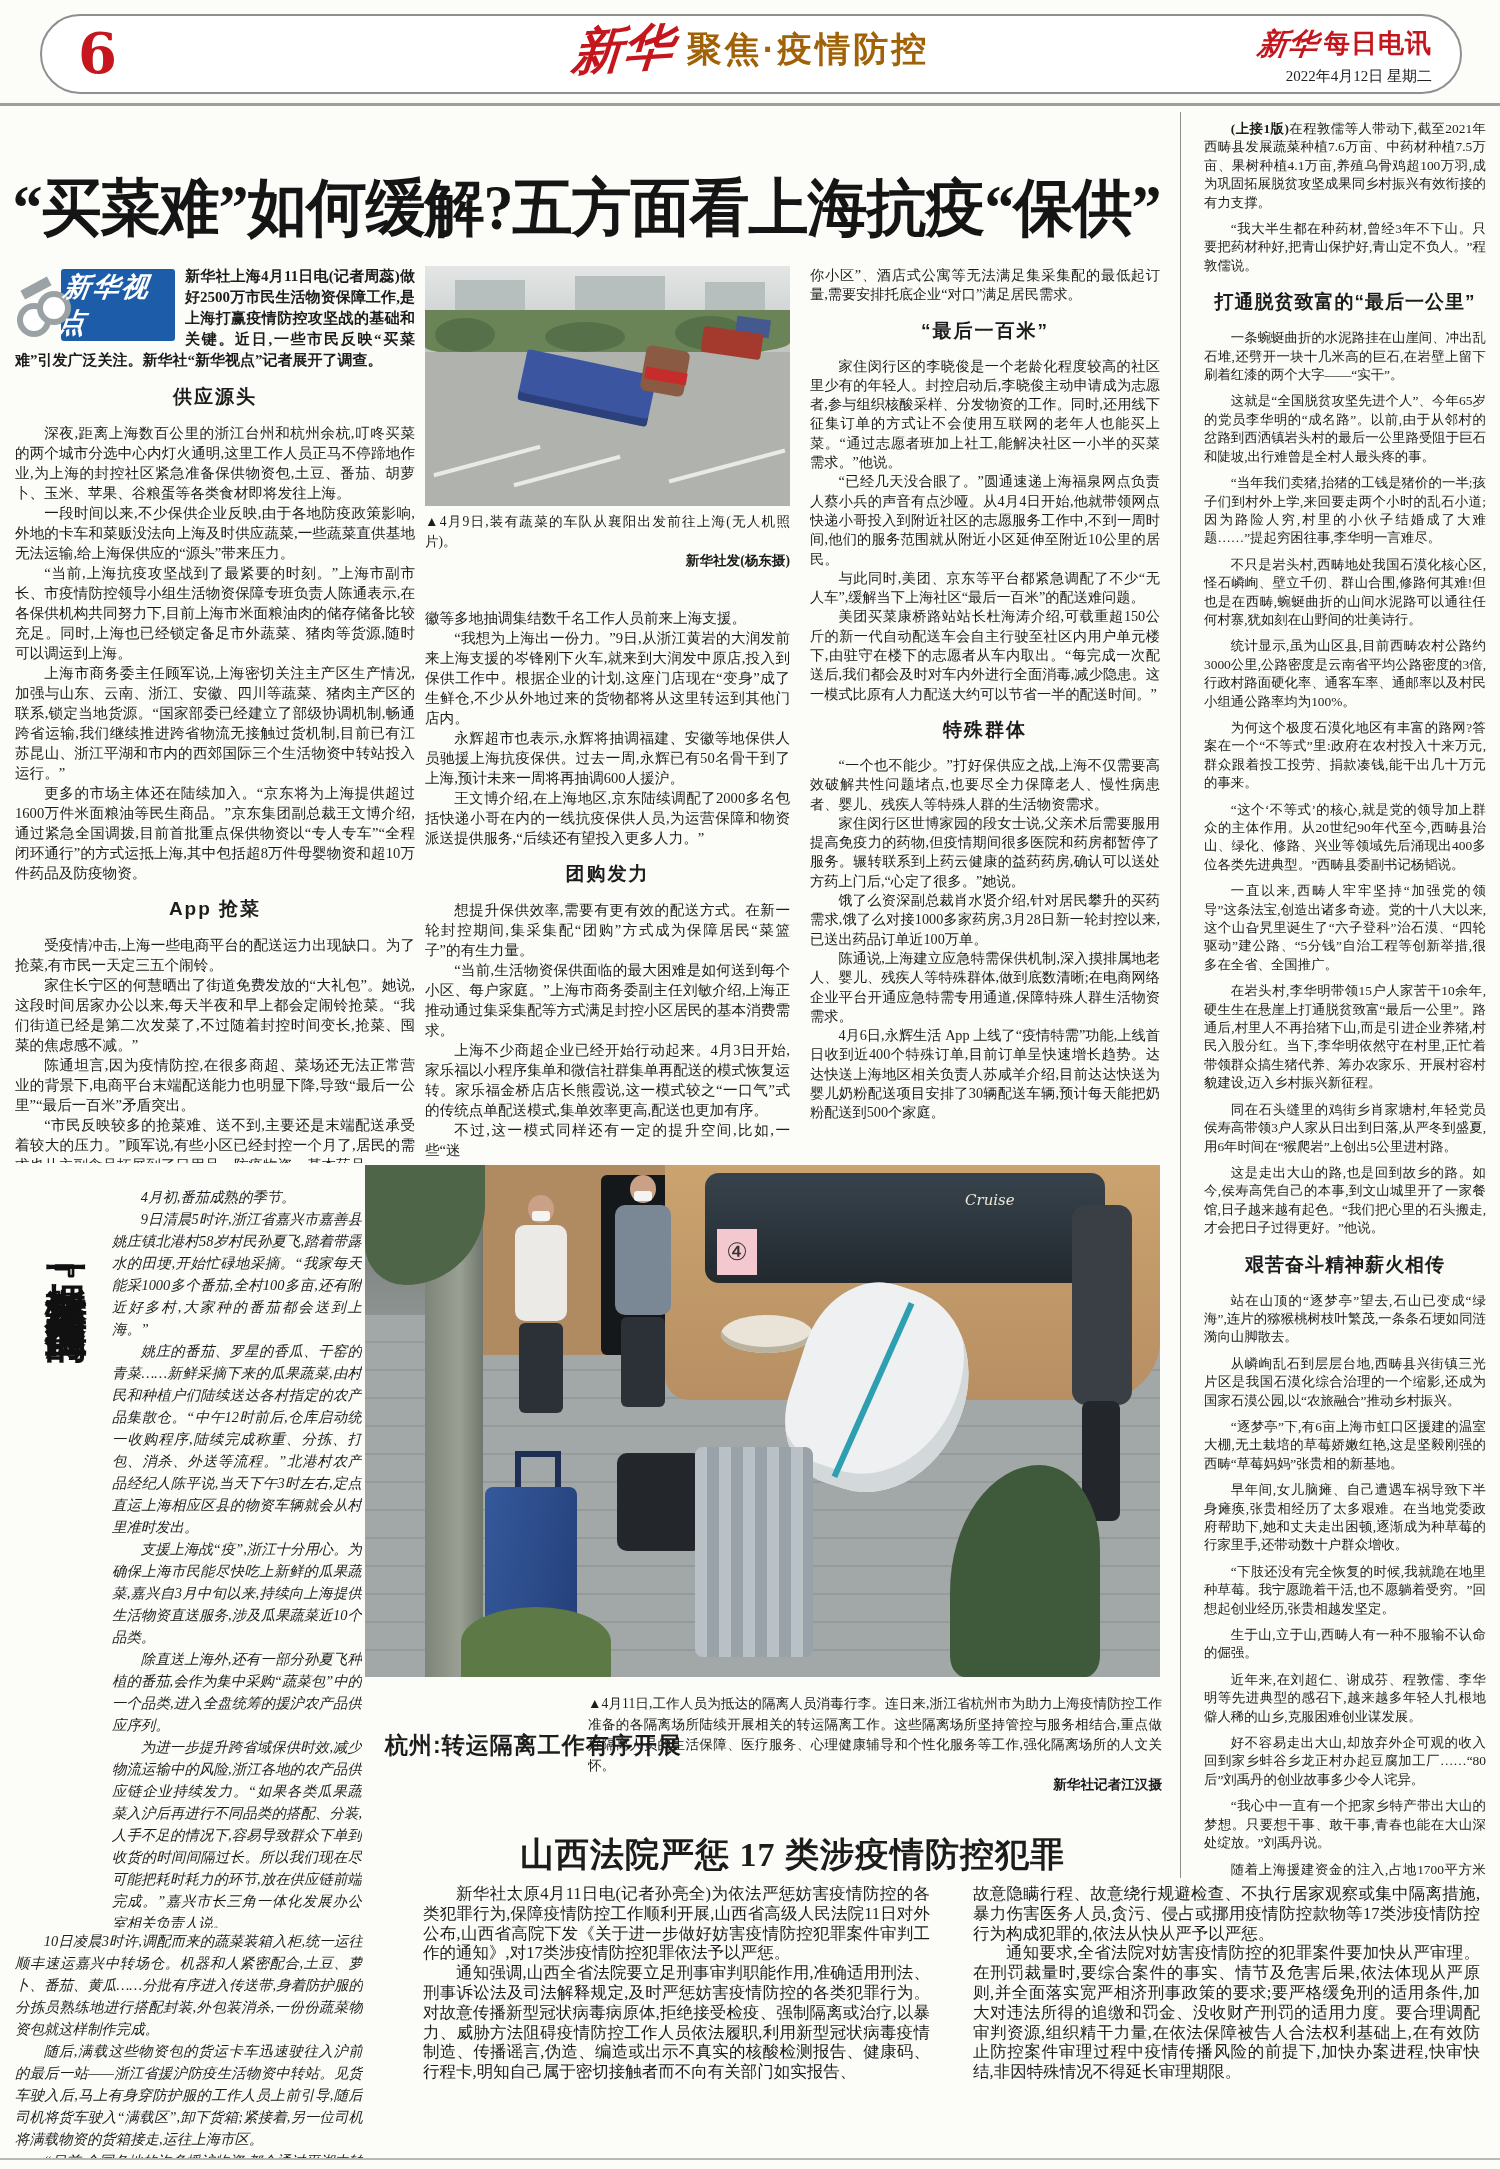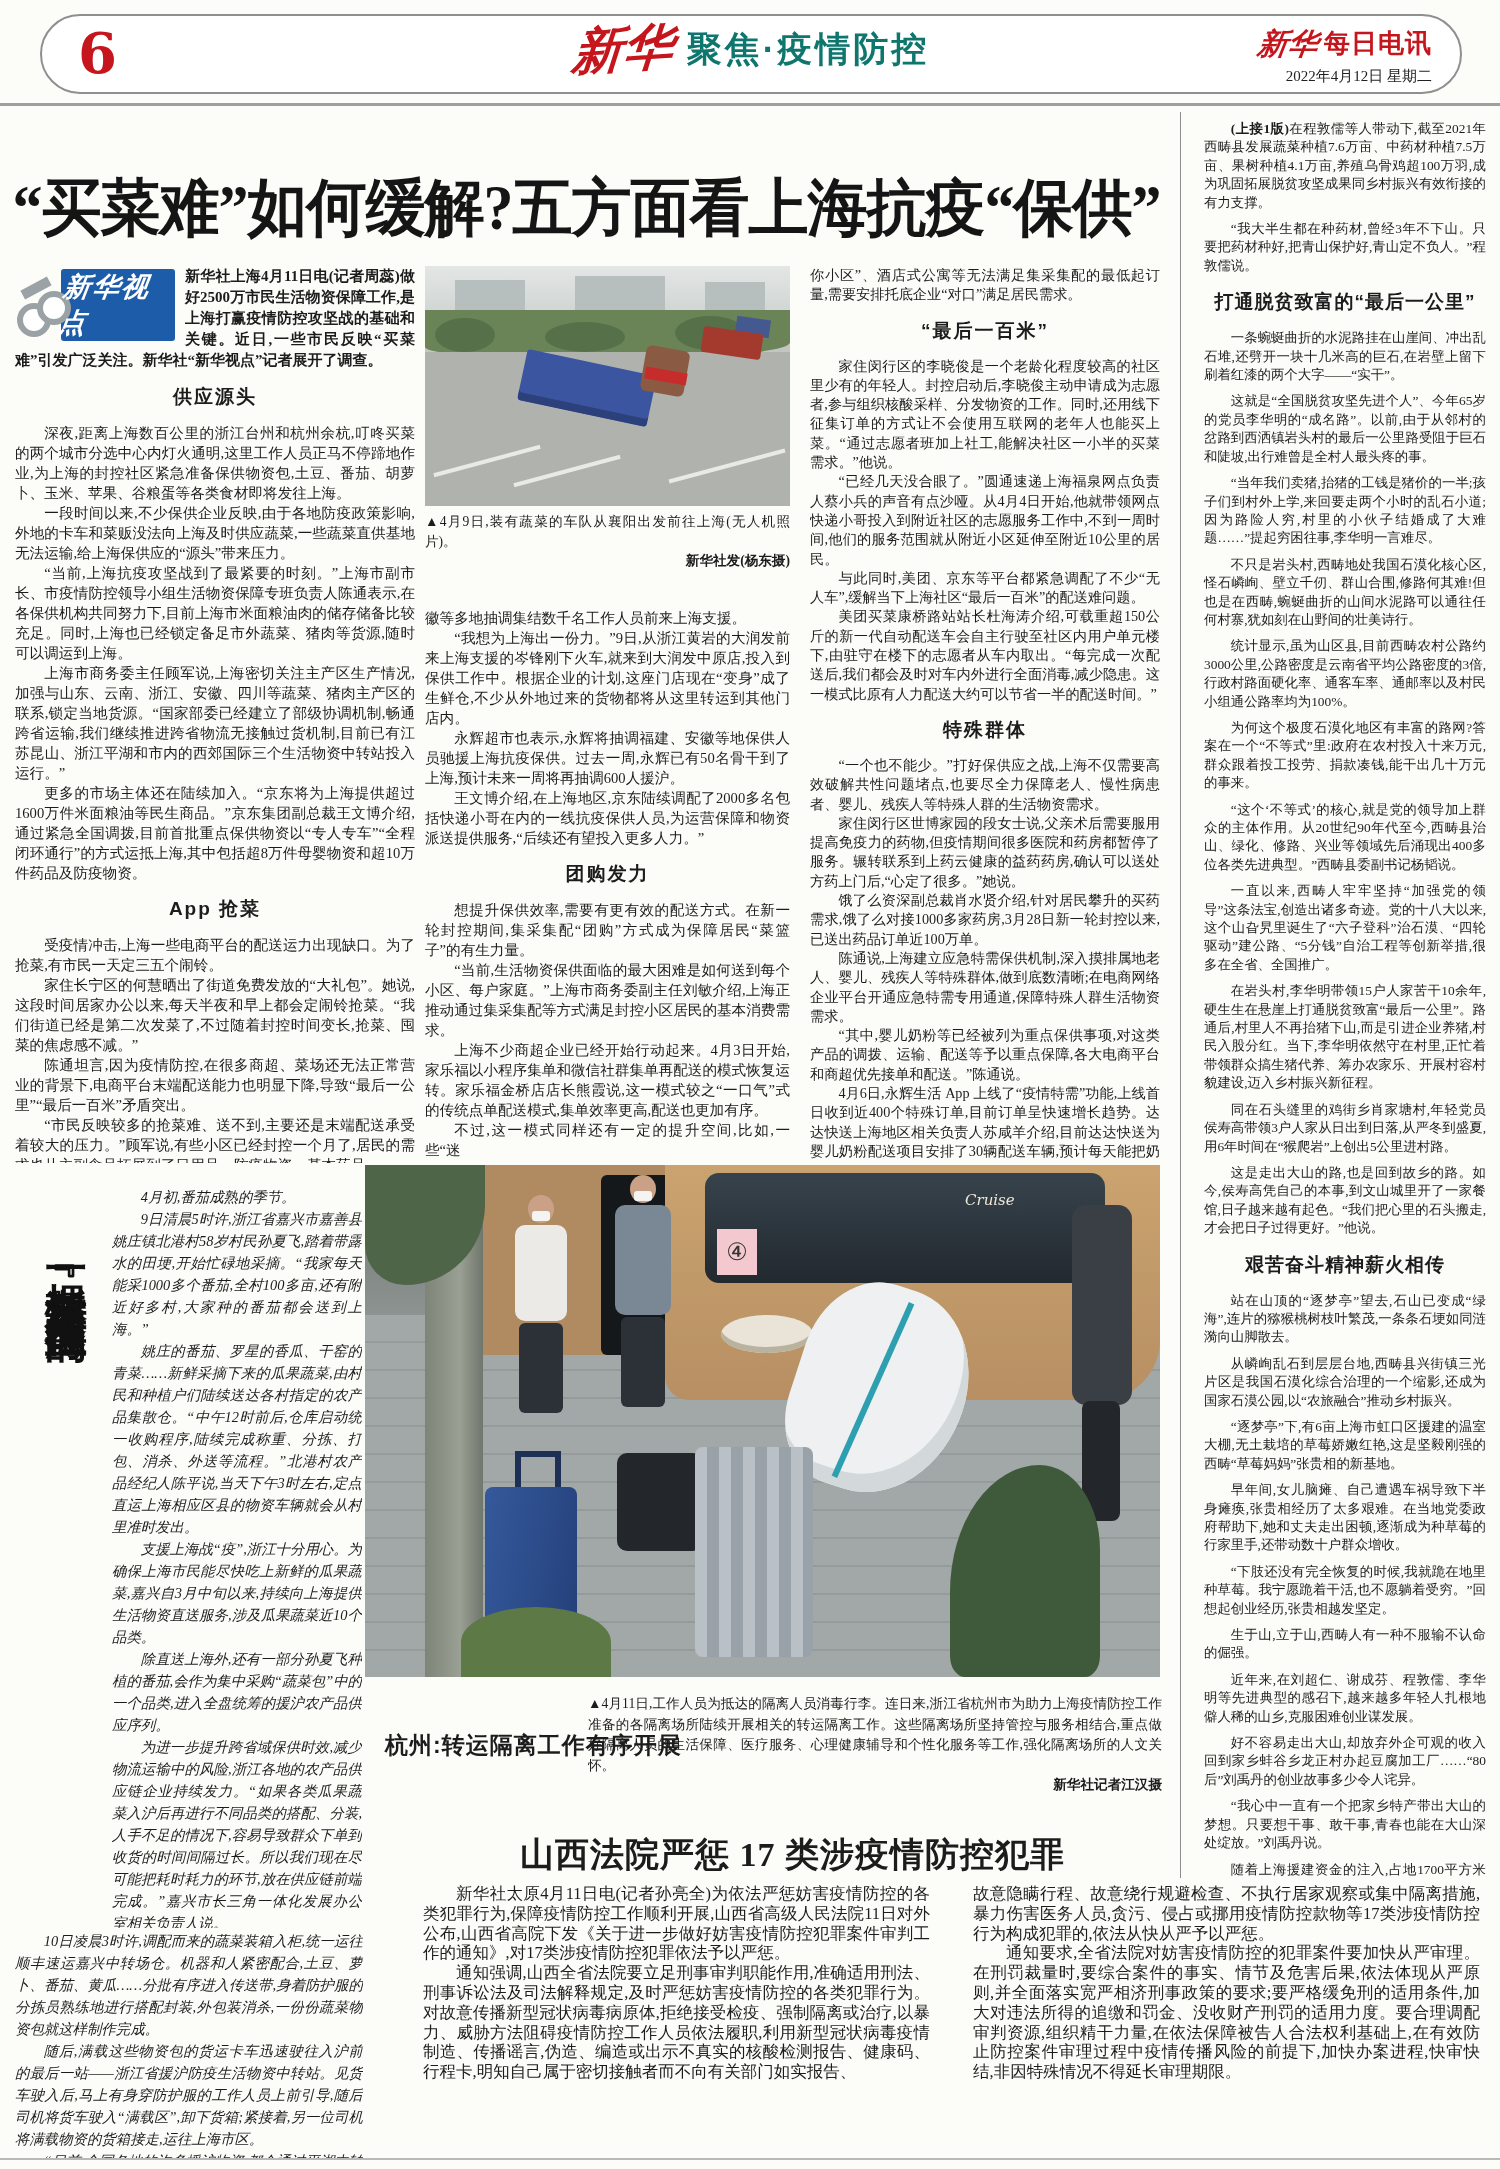--- a/index.html
+++ b/index.html
@@ -6,21 +6,21 @@
   #page{position:relative;width:1500px;height:2169px;background:#fcfcf9;margin:0 auto;
         font-family:"Liberation Serif",serif;color:#1c1c1c;overflow:hidden;}
   
   .hdr-box{position:absolute;left:40px;top:14px;width:1418px;height:76px;border:2px solid #8f8f8f;
            border-radius:40px;background:#fff;}
   .pagenum{position:absolute;left:36px;top:4px;font-size:56px;font-weight:bold;color:#c5161d;
            font-family:"DejaVu Serif",serif;}
   .hdr-center{position:absolute;left:50%;top:8px;transform:translateX(-50%);display:flex;align-items:center;gap:14px;}
   .brand-script{font-family:"DejaVu Serif",serif;font-style:italic;font-weight:900;color:#c5161d;
                 font-size:50px;transform:skewX(-8deg) rotate(-4deg);line-height:1;}
-  .hdr-title{font-family:"Liberation Sans",sans-serif;font-weight:900;font-size:35px;letter-spacing:3px;color:#0f766e;}
+  .hdr-title{font-family:"Liberation Sans",sans-serif;font-weight:900;font-size:35px;letter-spacing:3px;color:#a16207;}
   .hdr-right{position:absolute;right:28px;top:10px;text-align:right;}
   .mast-line{display:flex;align-items:center;gap:6px;justify-content:flex-end;}
   .mast-script{font-family:"DejaVu Serif",serif;font-style:italic;font-weight:900;color:#c5161d;
                font-size:30px;transform:skewX(-8deg);line-height:1;}
   .mast-name{font-size:26px;font-weight:900;color:#c5161d;letter-spacing:1px;}
   .hdr-date{font-size:15px;color:#222;margin-top:6px;}
   .hdr-rule{position:absolute;left:0;top:103px;width:1500px;height:3px;background:#9f9f9f;}
   
   .headline{position:absolute;left:8px;top:168px;width:1157px;text-align:center;font-size:60px;
             font-weight:900;letter-spacing:-1px;color:#151515;transform:scaleY(1.04);white-space:nowrap;}
@@ -216,21 +216,20 @@
     <div class="subhead">“最后一百米”</div>
     <p>家住闵行区的李晓俊是一个老龄化程度较高的社区里少有的年轻人。封控启动后,李晓俊主动申请成为志愿者,参与组织核酸采样、分发物资的工作。同时,还用线下征集订单的方式让不会使用互联网的老年人也能买上菜。“通过志愿者班加上社工,能解决社区一小半的买菜需求。”他说。</p>
     <p>“已经几天没合眼了。”圆通速递上海福泉网点负责人蔡小兵的声音有点沙哑。从4月4日开始,他就带领网点快递小哥投入到附近社区的志愿服务工作中,不到一周时间,他们的服务范围就从附近小区延伸至附近10公里的居民。</p>
     <p>与此同时,美团、京东等平台都紧急调配了不少“无人车”,缓解当下上海社区“最后一百米”的配送难问题。</p>
     <p>美团买菜康桥路站站长杜海涛介绍,可载重超150公斤的新一代自动配送车会自主行驶至社区内用户单元楼下,由驻守在楼下的志愿者从车内取出。“每完成一次配送后,我们都会及时对车内外进行全面消毒,减少隐患。这一模式比原有人力配送大约可以节省一半的配送时间。”</p>
     <div class="subhead">特殊群体</div>
     <p>“一个也不能少。”打好保供应之战,上海不仅需要高效破解共性问题堵点,也要尽全力保障老人、慢性病患者、婴儿、残疾人等特殊人群的生活物资需求。</p>
     <p>家住闵行区世博家园的段女士说,父亲术后需要服用提高免疫力的药物,但疫情期间很多医院和药房都暂停了服务。辗转联系到上药云健康的益药药房,确认可以送处方药上门后,“心定了很多。”她说。</p>
     <p>饿了么资深副总裁肖水贤介绍,针对居民攀升的买药需求,饿了么对接1000多家药房,3月28日新一轮封控以来,已送出药品订单近100万单。</p>
     <p>陈通说,上海建立应急特需保供机制,深入摸排属地老人、婴儿、残疾人等特殊群体,做到底数清晰;在电商网络企业平台开通应急特需专用通道,保障特殊人群生活物资需求。</p>
-    <p>“其中,婴儿奶粉等已经被列为重点保供事项,对这类产品的调拨、运输、配送等予以重点保障,各大电商平台和商超优先接单和配送。”陈通说。</p>
     <p>4月6日,永辉生活 App 上线了“疫情特需”功能,上线首日收到近400个特殊订单,目前订单呈快速增长趋势。达达快送上海地区相关负责人苏咸羊介绍,目前达达快送为婴儿奶粉配送项目安排了30辆配送车辆,预计每天能把奶粉配送到500个家庭。</p>
   </div>
 
   <div class="vert-head">一棵『浙江菜』是如何发往上海的?</div>
   <div class="zj" id="zj-upper">
     <p>4月初,番茄成熟的季节。</p>
     <p>9日清晨5时许,浙江省嘉兴市嘉善县姚庄镇北港村58岁村民孙夏飞,踏着带露水的田埂,开始忙碌地采摘。“我家每天能采1000多个番茄,全村100多亩,还有附近好多村,大家种的番茄都会送到上海。”</p>
     <p>姚庄的番茄、罗星的香瓜、干窑的青菜……新鲜采摘下来的瓜果蔬菜,由村民和种植户们陆续送达各村指定的农产品集散仓。“中午12时前后,仓库启动统一收购程序,陆续完成称重、分拣、打包、消杀、外送等流程。”北港村农产品经纪人陈平说,当天下午3时左右,定点直运上海相应区县的物资车辆就会从村里准时发出。</p>
     <p>支援上海战“疫”,浙江十分用心。为确保上海市民能尽快吃上新鲜的瓜果蔬菜,嘉兴自3月中旬以来,持续向上海提供生活物资直送服务,涉及瓜果蔬菜近10个品类。</p>
     <p>除直送上海外,还有一部分孙夏飞种植的番茄,会作为集中采购“蔬菜包”中的一个品类,进入全盘统筹的援沪农产品供应序列。</p>

